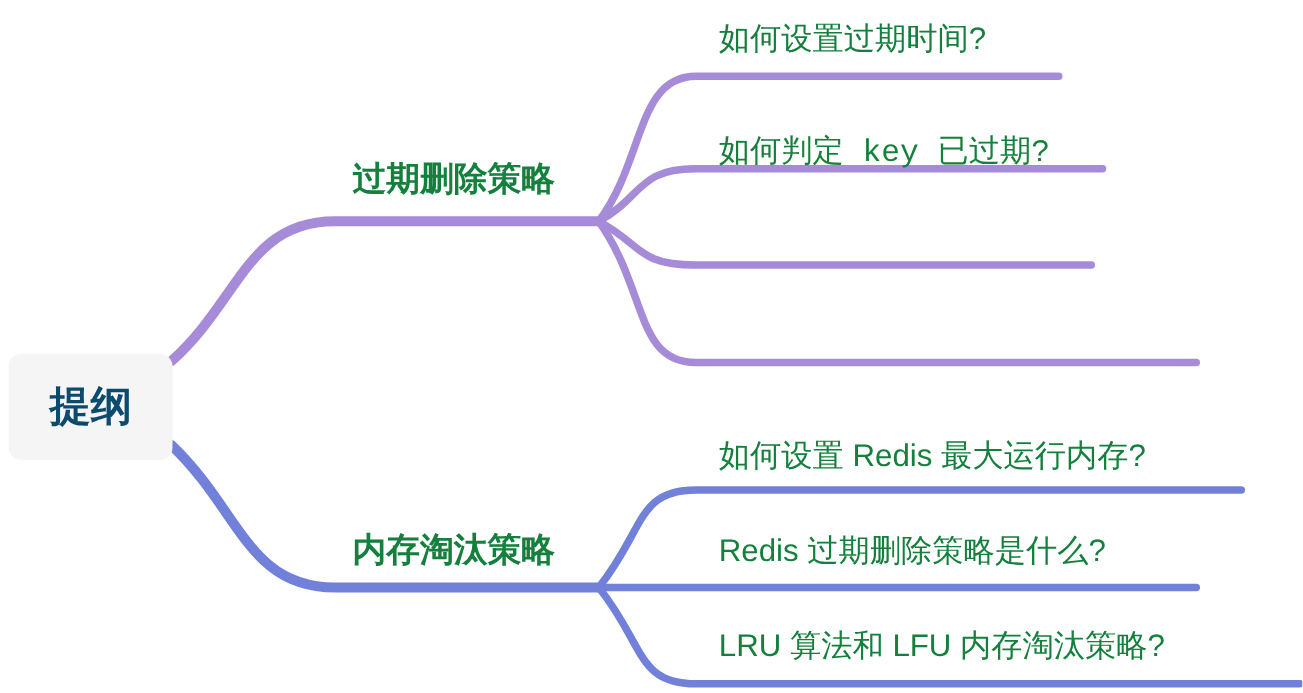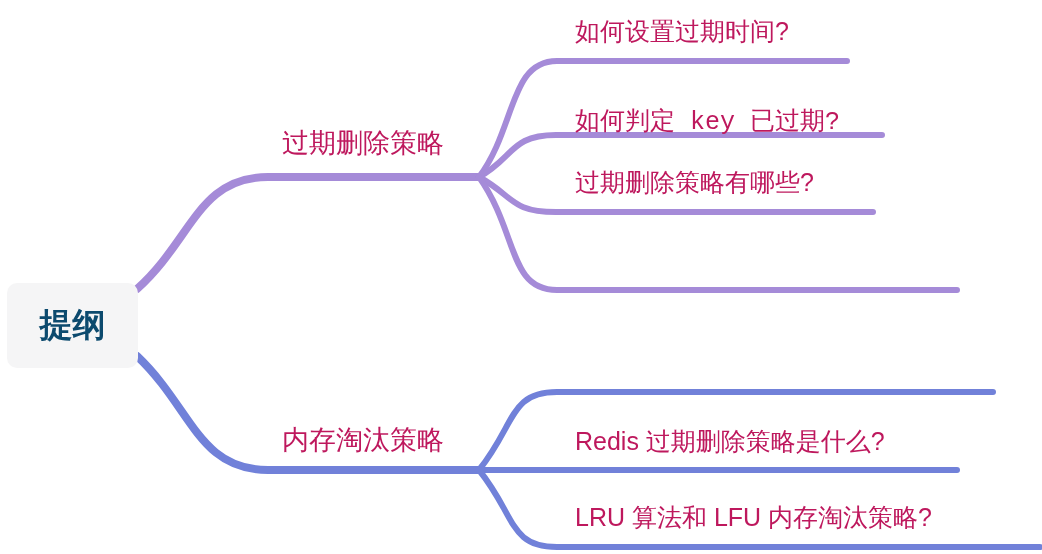--- a/index.html
+++ b/index.html
@@ -16,40 +16,40 @@
     overflow: hidden;
   }
   .lines {
     position: absolute;
     left: 0;
     top: 0;
     pointer-events: none;
   }
   .topic {
     position: absolute;
-    color: #be185d;
+    color: #15803d;
     white-space: nowrap;
   }
   .root-topic {
     left: 7px;
     top: 283px;
     width: 131px;
     height: 85px;
     background: #f5f5f6;
     border-radius: 10px;
     display: flex;
     align-items: center;
     justify-content: center;
     font-size: 33px;
     font-weight: bold;
     color: #0c4a6e;
   }
   .branch-topic {
     font-size: 27px;
-    font-weight: normal;
+    font-weight: bold;
     line-height: 32px;
   }
   .branch-1 { left: 282px; top: 127px; }
   .branch-2 { left: 282px; top: 424px; }
   .leaf-topic {
     left: 575px;
     font-size: 25px;
     font-weight: 400;
     line-height: 30px;
   }
@@ -83,21 +83,21 @@
   <div class="topic root-topic">提纲</div>
 
   <div class="topic branch-topic branch-1">过期删除策略</div>
 
   <div class="topic branch-topic branch-2">内存淘汰策略</div>
 
   <div class="topic leaf-topic leaf-1">如何设置过期时间?</div>
 
   <div class="topic leaf-topic leaf-2">如何判定 key 已过期?</div>
 
-  <div class="topic leaf-topic leaf-3">过期删除策略有哪些?</div>
 
 
+  <div class="topic leaf-topic leaf-5">如何设置 Redis 最大运行内存?</div>
 
   <div class="topic leaf-topic leaf-6">Redis 过期删除策略是什么?</div>
 
   <div class="topic leaf-topic leaf-7">LRU 算法和 LFU 内存淘汰策略?</div>
 
 </div>
 
 </body></html>

